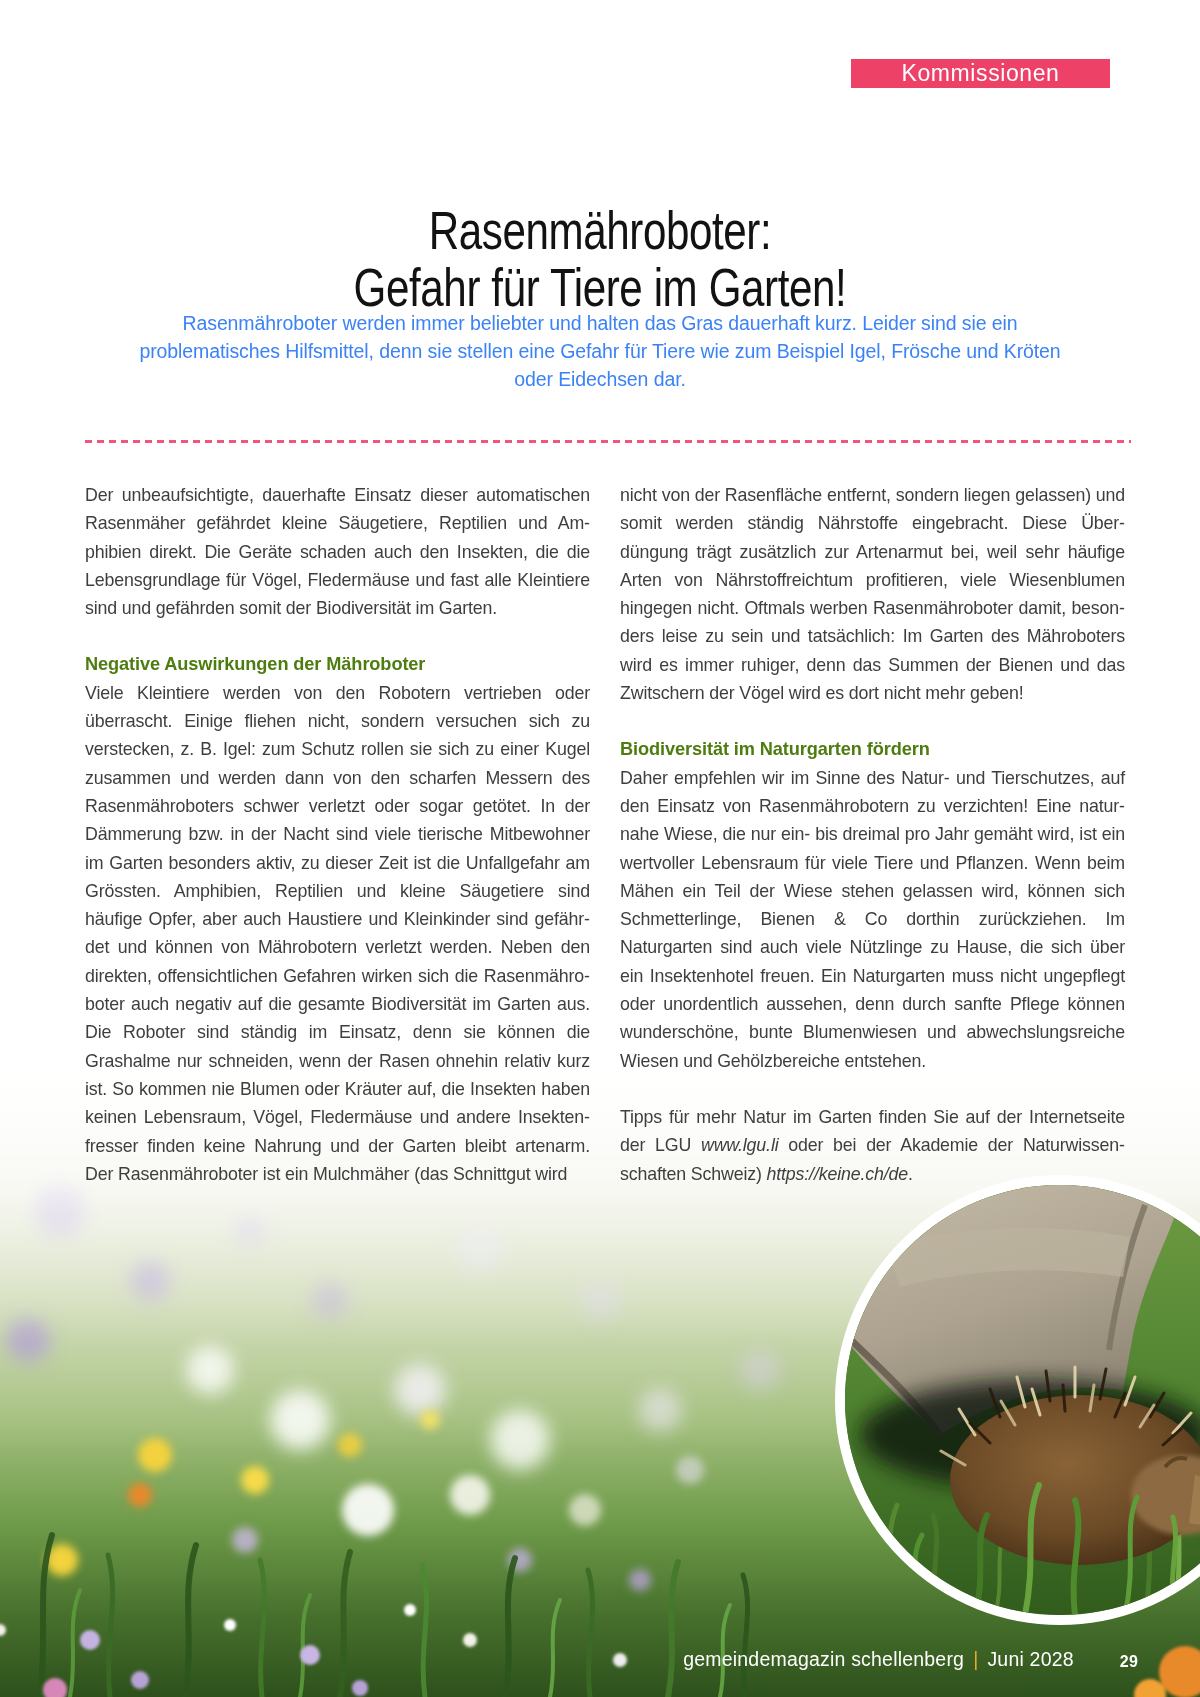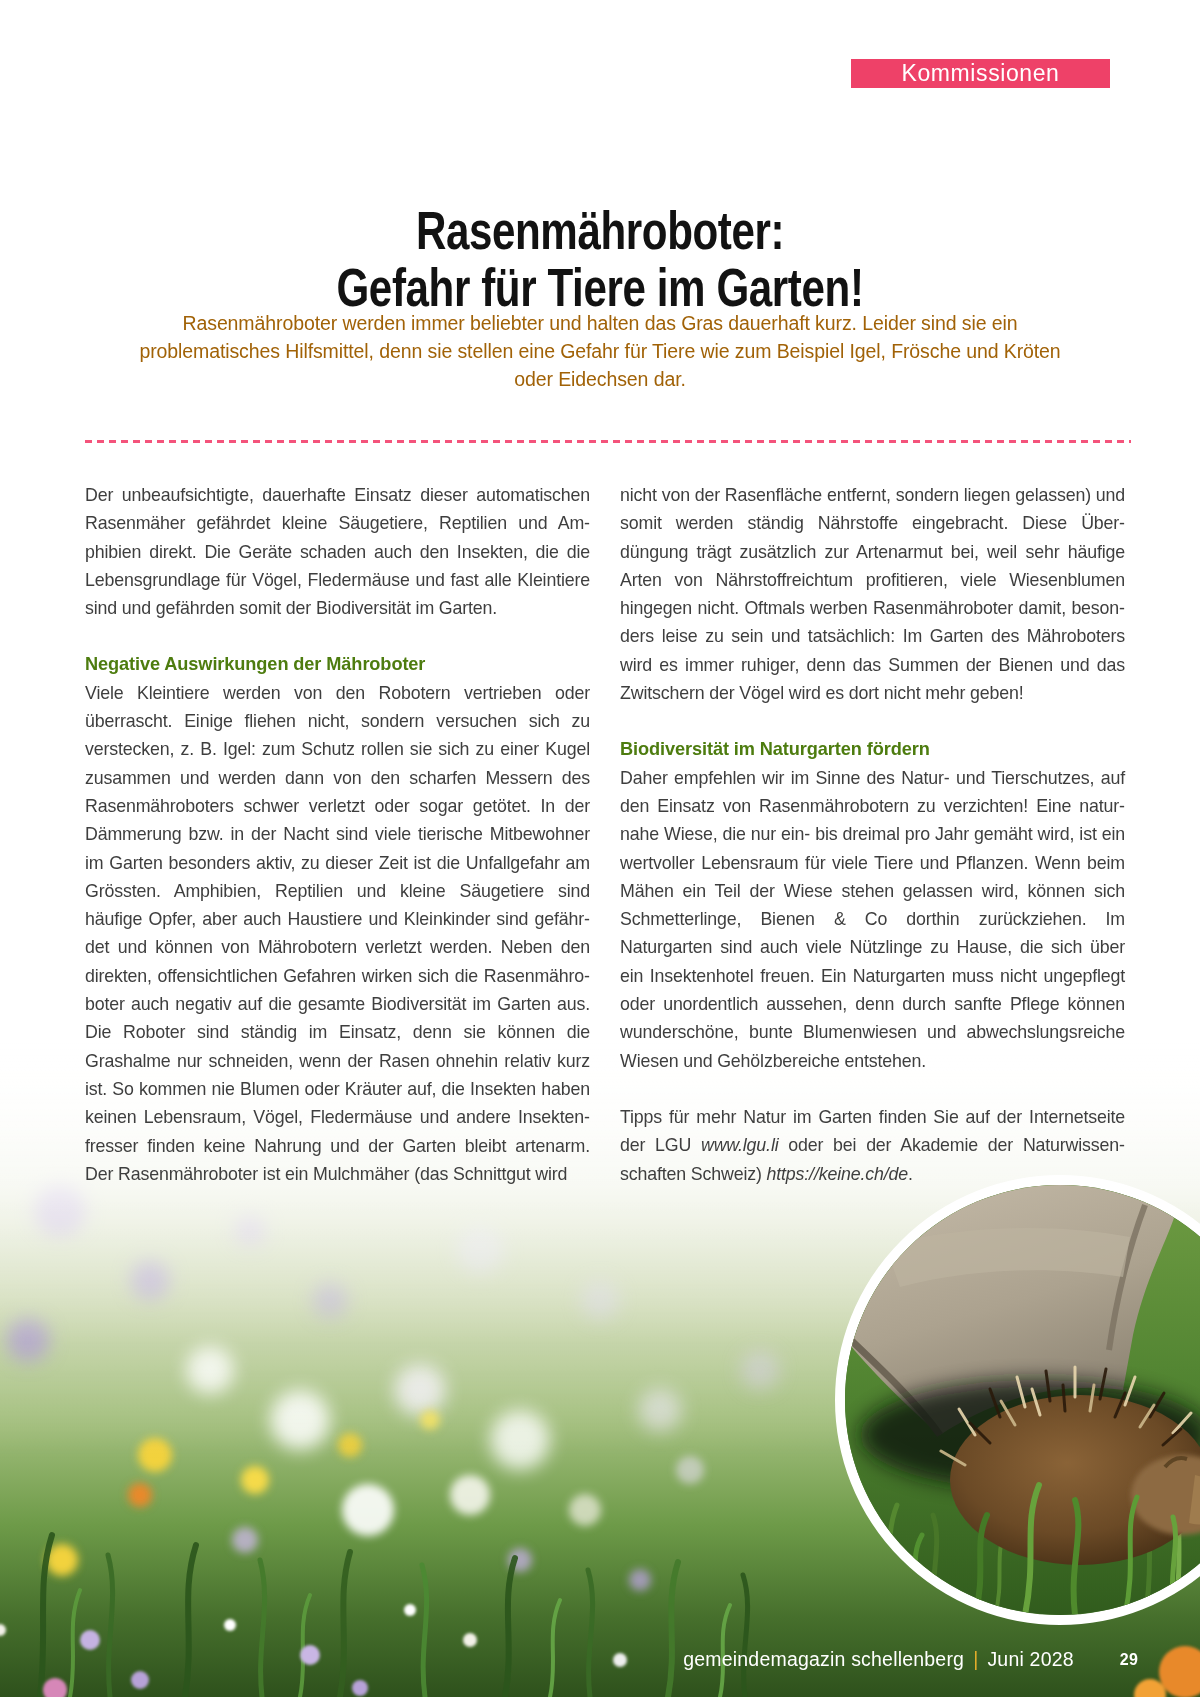--- a/index.html
+++ b/index.html
@@ -18,28 +18,28 @@
     background:#ee4168;
     color:#ffffff;
     display:flex;align-items:center;justify-content:center;
     font-size:23px;font-weight:400;letter-spacing:.6px;
   }
 
   
   .title{
     position:absolute;top:166px;left:0;width:1200px;
     text-align:center;color:#121212;
-    font-weight:700;font-size:54px;line-height:57px;
+    font-weight:400;font-size:54px;line-height:57px;
   }
   .title-line{display:block;transform:scaleX(.78);letter-spacing:-.5px;}
 
   
   .lead{
     position:absolute;top:289px;left:130px;width:940px;
-    text-align:center;color:#a16207;
+    text-align:center;color:#3b82f6;
     font-size:19.5px;line-height:28px;letter-spacing:-.1px;
   }
 
   
   .dashes{
     position:absolute;top:440px;left:85px;width:1046px;height:3px;
     background:repeating-linear-gradient(to right,#f4537b 0 7px,transparent 7px 12px);
   }
 
   
@@ -79,21 +79,21 @@
   .inset{
     position:absolute;left:835px;top:1175px;width:430px;height:430px;
     border:10px solid #ffffff;border-radius:50%;
     overflow:hidden;z-index:4;background:#47762c;
   }
   .inset svg{display:block;width:430px;height:430px;}
 
   
   .footer{
     position:absolute;right:62px;bottom:26px;z-index:5;
-    display:flex;align-items:center;
+    display:flex;align-items:flex-end;
     color:#ffffff;font-size:19.5px;letter-spacing:.2px;margin-top:32px;
   }
   .footer .sep{color:#e0ac2a;margin:0 9px;}
   .footer .pageno{font-weight:700;margin-left:46px;font-size:16px;}
 </style>
 </head>
 <body>
 
 <div class="page">
 

